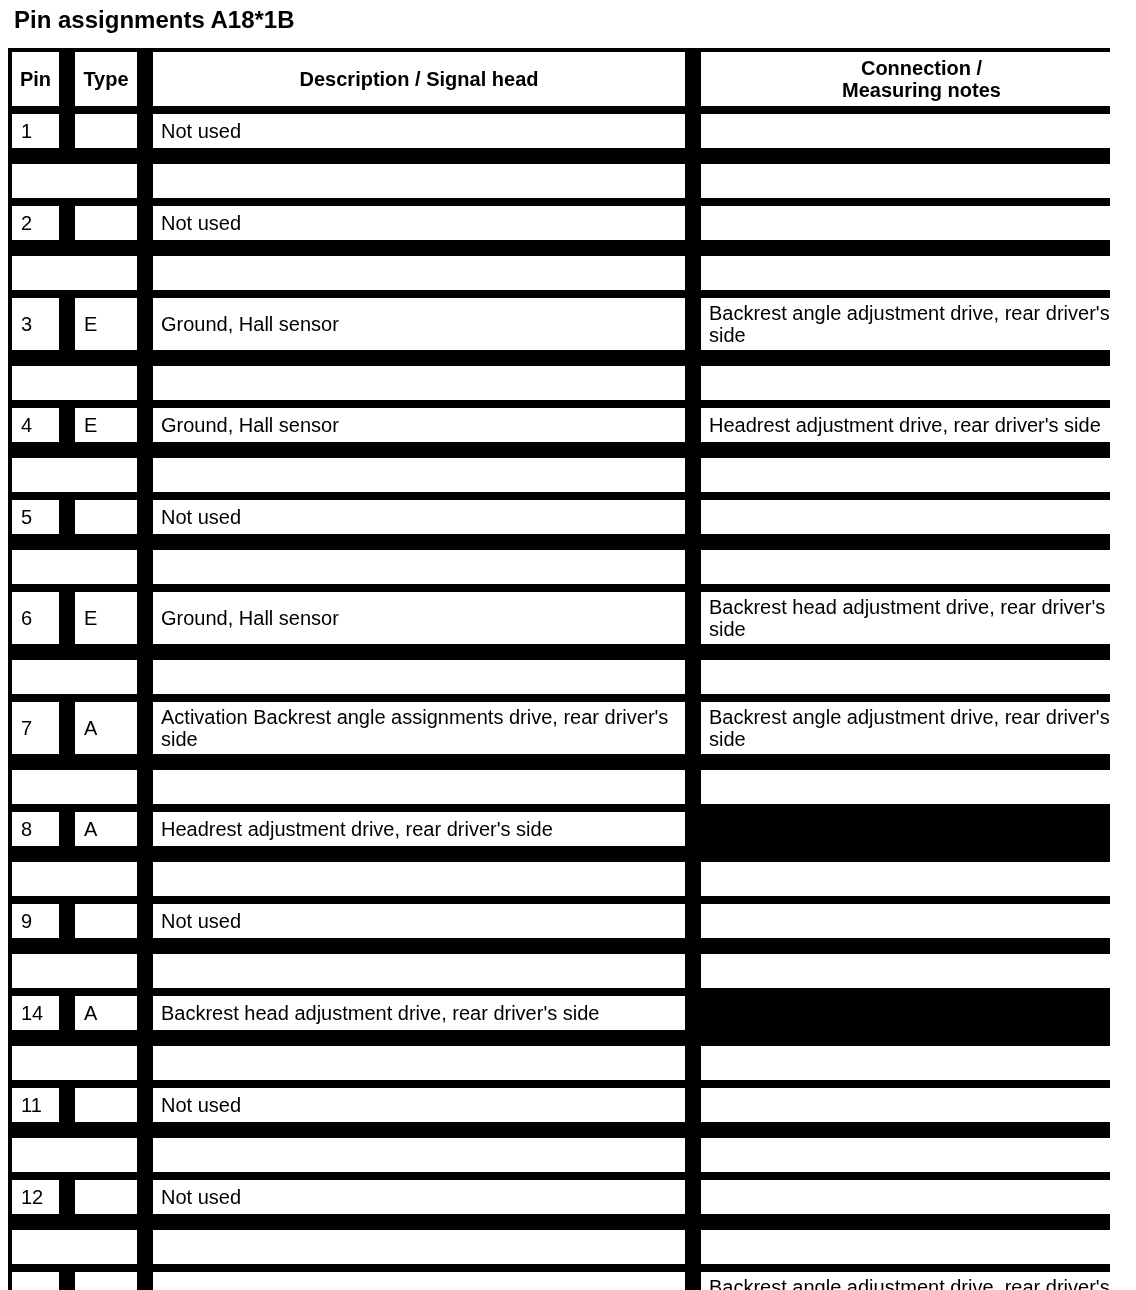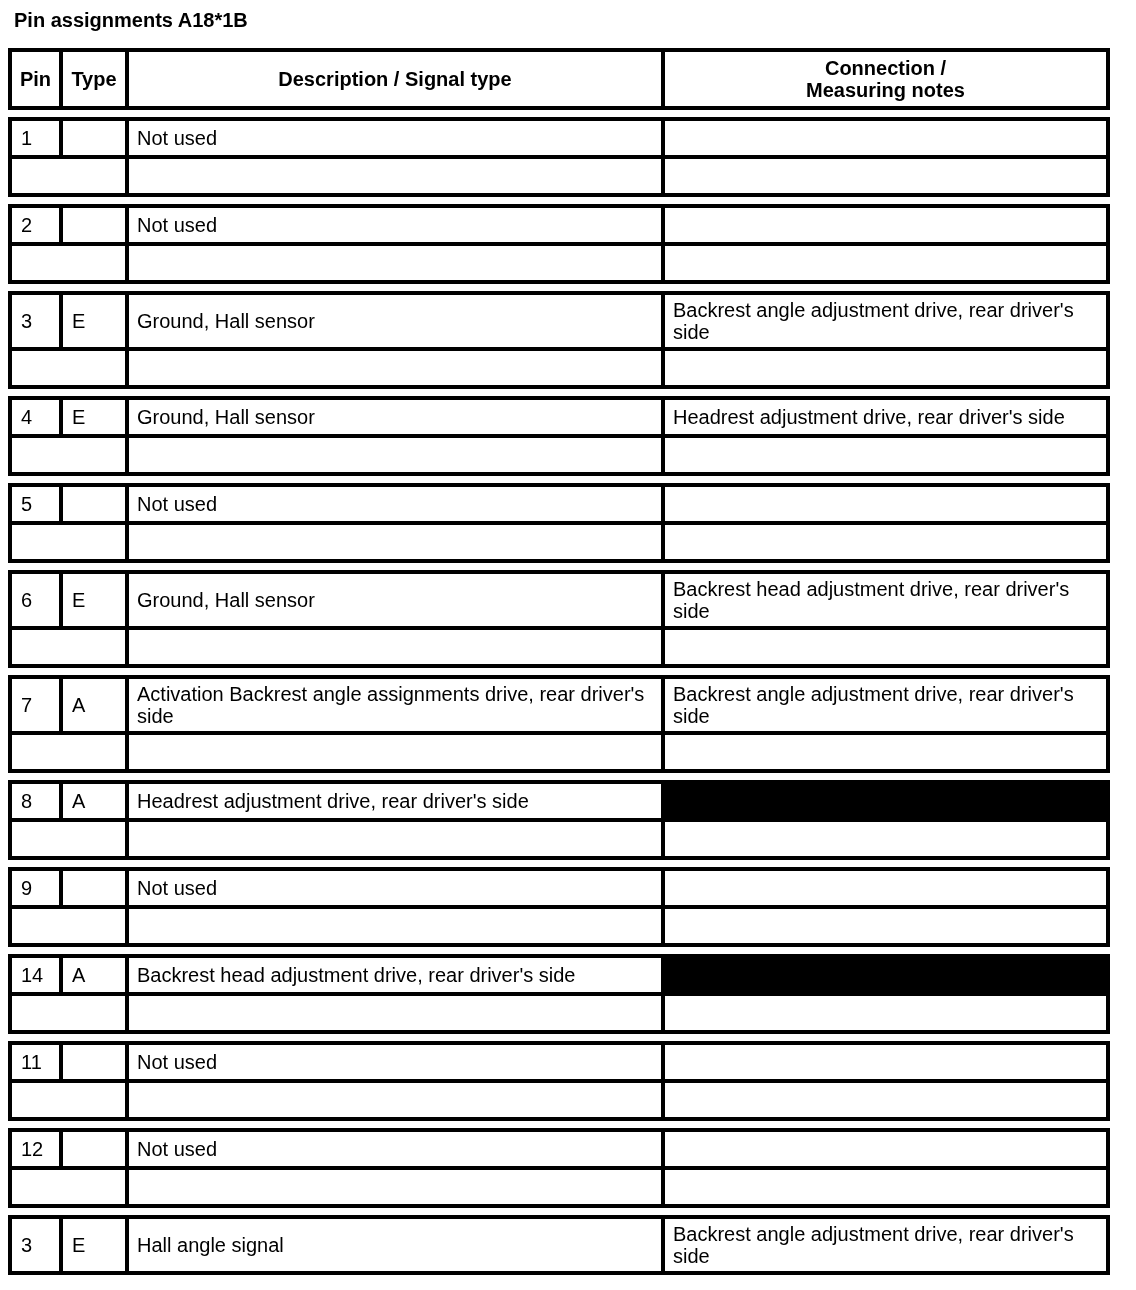--- a/index.html
+++ b/index.html
@@ -9,38 +9,38 @@
     color: #000000;
     font-family: "Liberation Sans", sans-serif;
   }
   body {
     width: 1136px;
     height: 1290px;
     overflow: hidden;
   }
   .title {
     font-weight: 700;
-    font-size: 20px;
+    font-size: 24px;
     line-height: 28px;
     margin: 6px 0 14px 14px;
     letter-spacing: 0px;
   }
   .table-wrap {
     margin-left: 8px;
   }
   
   .block {
     display: grid;
     grid-template-columns: 47px 62px 532px 441px;
-    gap: 4px;
+    gap: 16px;
     padding: 4px;
     background: #000000;
     width: 1102px;
     box-sizing: border-box;
-    margin-bottom: 7px;
+    margin-bottom: 0;
   }
   .cell {
     background: #ffffff;
     box-sizing: border-box;
     display: flex;
     align-items: center;
     font-size: 20px;
     line-height: 22px;
     padding: 4px 8px;
     min-height: 34px;
@@ -70,21 +70,21 @@
 <body>
 
 <div class="page">
   <div class="title">Pin assignments A18*1B</div>
 
   <div class="table-wrap">
 
     <div class="block">
       <div class="cell header-cell">Pin</div>
       <div class="cell header-cell">Type</div>
-      <div class="cell header-cell">Description / Signal type</div>
+      <div class="cell header-cell">Description / Signal head</div>
       <div class="cell header-cell">Connection /
 Measuring notes</div>
     </div>
 
     <div id="rows-container">
   <div class="block pin-block">
     <div class="cell num-cell">1</div>
     <div class="cell num-cell"></div>
     <div class="cell">Not used</div>
     <div class="cell"></div>

